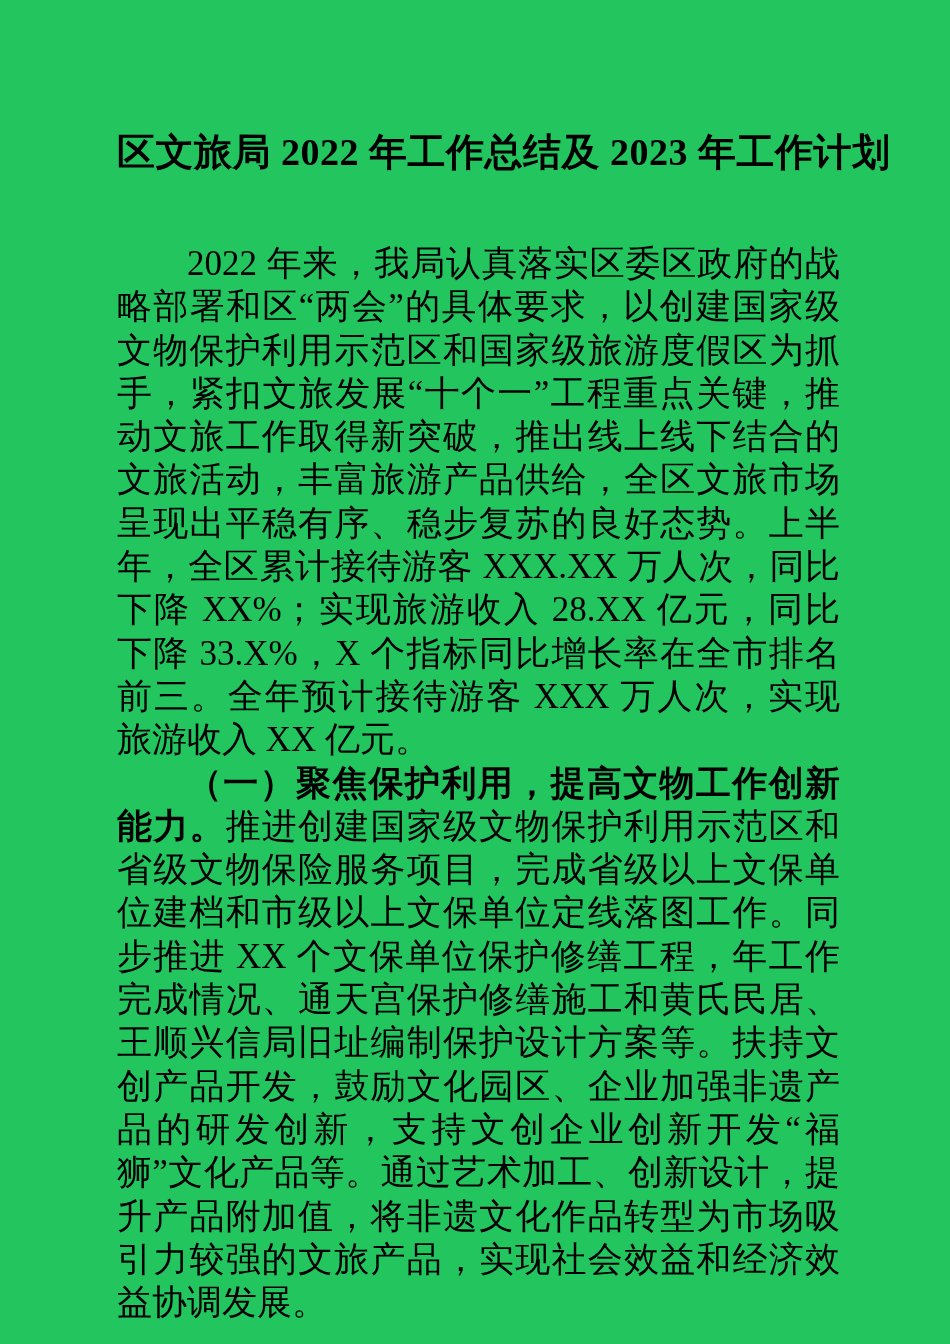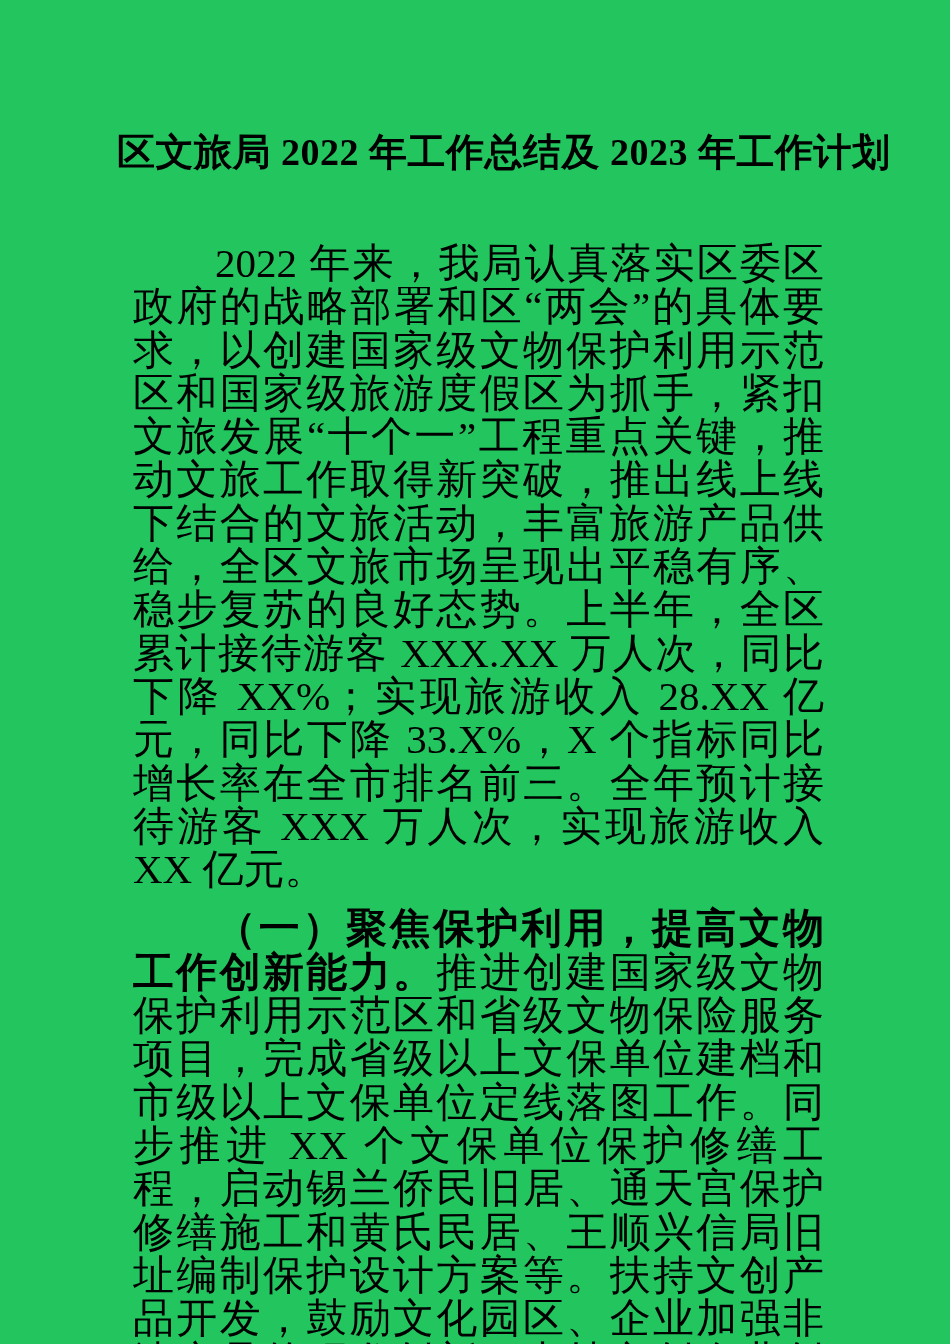--- a/index.html
+++ b/index.html
@@ -22,25 +22,25 @@
     font-weight: bold;
     font-size: 38px;
     line-height: 52px;
     text-align: center;
     margin: 0 0 64px 0;
     letter-spacing: 0.5px;
     white-space: nowrap;
   }
   .para {
     font-family: "Liberation Serif", serif;
-    font-size: 41px;
+    font-size: 35px;
     line-height: 43.3px;
     text-align: justify;
     text-indent: 2em;
-    margin: 16px;
+    margin: 0;
     word-break: normal;
     overflow-wrap: break-word;
   }
   .section-heading {
     font-family: "Liberation Sans", sans-serif;
     font-weight: bold;
     font-size: 30px;
     line-height: 43.3px;
     text-indent: 2em;
     margin: 5px 0 2px 0;
@@ -53,16 +53,16 @@
 </head>
 <body>
 
 <div class="page">
 
   <h1 class="doc-title">区文旅局 2022 年工作总结及 2023 年工作计划</h1>
 
   <p class="para"><span>2022 年来，我局认真落实区委区政府的战略部署和区“两会”的具体要求，以创建国家级文物保护利用示范区和国家级旅游度假区为抓手，紧扣文旅发展“十个一”工程重点关键，推动文旅工作取得新突破，推出线上线下结合的文旅活动，丰富旅游产品供给，全区文旅市场呈现出平稳有序、稳步复苏的良好态势。上半年，全区累计接待游客 XXX.XX 万人次，同比下降 XX%；实现旅游收入 28.XX 亿元，同比下降 33.X%，X 个指标同比增长率在全市排名前三。全年预计接待游客 XXX 万人次，实现旅游收入 XX 亿元。</span></p>
 
 
-  <p class="para"><span class="lead">（一）聚焦保护利用，提高文物工作创新能力。</span><span>推进创建国家级文物保护利用示范区和省级文物保险服务项目，完成省级以上文保单位建档和市级以上文保单位定线落图工作。同步推进 XX 个文保单位保护修缮工程，启动锡兰侨民旧居、通天宫保护修缮施工和黄氏民居、王顺兴信局旧址编制保护设计方案等。扶持文创产品开发，鼓励文化园区、企业加强非遗产品的研发创新，支持文创企业创新开发“福狮”文化产品等。通过艺术加工、创新设计，提升产品附加值，将非遗文化作品转型为市场吸引力较强的文旅产品，实现社会效益和经济效益协调发展。</span></p>
+  <p class="para"><span class="lead">（一）聚焦保护利用，提高文物工作创新能力。</span><span>推进创建国家级文物保护利用示范区和省级文物保险服务项目，完成省级以上文保单位建档和市级以上文保单位定线落图工作。同步推进 XX 个文保单位保护修缮工程，年工作完成情况、通天宫保护修缮施工和黄氏民居、王顺兴信局旧址编制保护设计方案等。扶持文创产品开发，鼓励文化园区、企业加强非遗产品的研发创新，支持文创企业创新开发“福狮”文化产品等。通过艺术加工、创新设计，提升产品附加值，将非遗文化作品转型为市场吸引力较强的文旅产品，实现社会效益和经济效益协调发展。</span></p>
 
 
 </div>
 
 </body></html>

